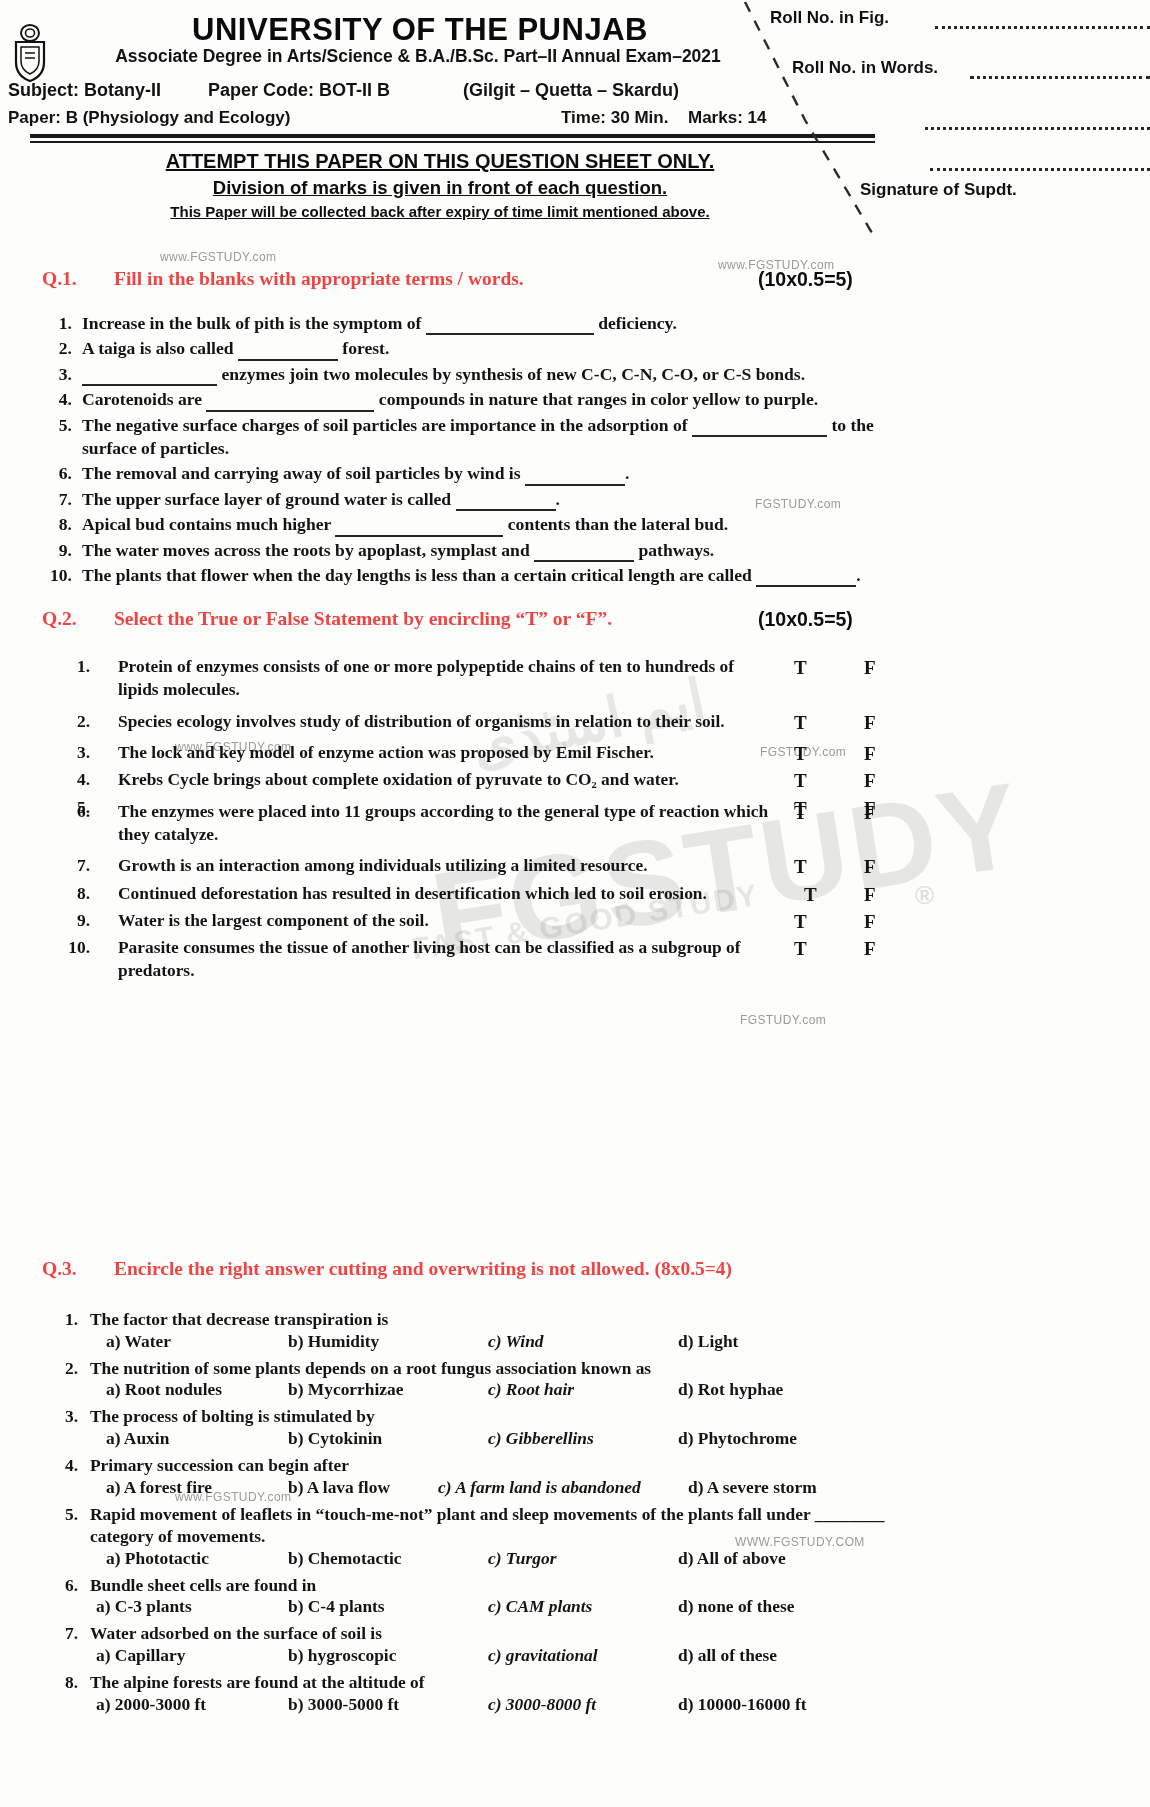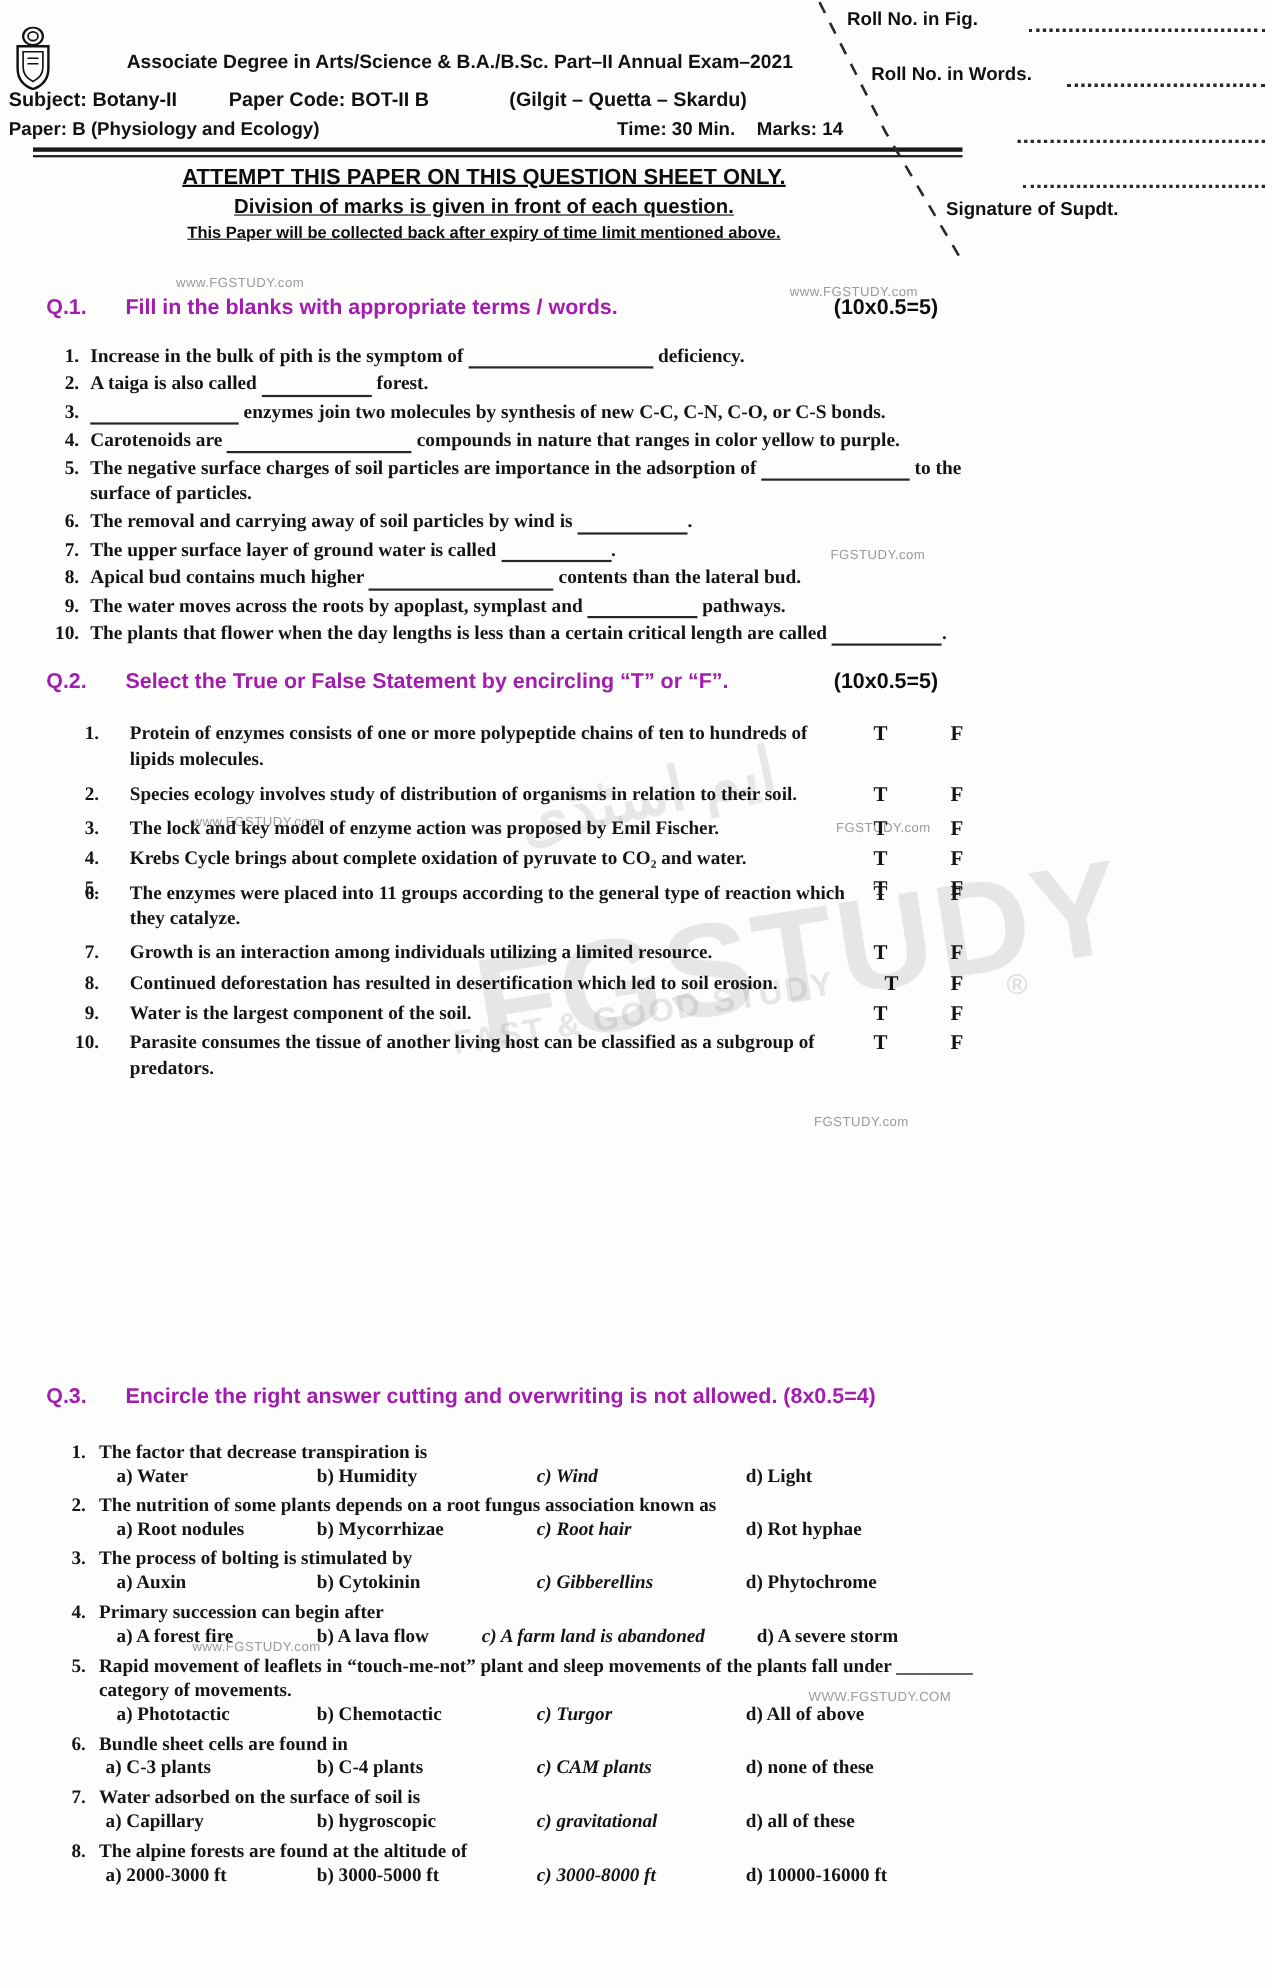--- a/index.html
+++ b/index.html
@@ -126,24 +126,24 @@
     color: #0d0d0d;
   }
   .notice div { text-decoration: underline; margin-bottom: 4px; }
   .notice .n1 { font-size: 20px; }
   .notice .n2 { font-size: 18.5px; }
   .notice .n3 { font-size: 15px; }
 
   
   .qhead {
     position: absolute;
-    font-family: Liberation Sans, sans-serif;
+    font-family: Liberation Serif, serif;
     font-weight: bold;
     font-size: 19.5px;
-    color: #a21caf;
+    color: #ef4444;
     white-space: nowrap;
   }
   .qhead .qnum { display: inline-block; width: 72px; }
   .qmarks {
     position: absolute;
     font-family: "Liberation Sans", sans-serif;
     font-weight: bold;
     font-size: 19.5px;
     color: #0d0d0d;
   }
@@ -279,20 +279,21 @@
   <div class="header-block">
 
     <svg class="crest" viewBox="0 0 40 58">
       <ellipse cx="20" cy="9" rx="9" ry="8" fill="none" stroke="#111" stroke-width="2"></ellipse>
       <ellipse cx="20" cy="9" rx="4.5" ry="4" fill="none" stroke="#111" stroke-width="1.6"></ellipse>
       <path d="M6 18 L34 18 L34 38 Q34 52 20 57 Q6 52 6 38 Z" fill="none" stroke="#111" stroke-width="2.2"></path>
       <path d="M11 23 L29 23 L29 37 Q29 46 20 50 Q11 46 11 37 Z" fill="none" stroke="#111" stroke-width="1.5"></path>
       <path d="M15 29 h10 M15 34 h10" stroke="#111" stroke-width="1.4"></path>
     </svg>
 
+    <div class="uni-title">UNIVERSITY OF THE PUNJAB</div>
     <div class="degree-line">Associate Degree in Arts/Science &amp; B.A./B.Sc. Part–II Annual Exam–2021</div>
 
     <div class="subj-row">
       <span class="s1">Subject: Botany-II</span>
       <span class="s2">Paper Code: BOT-II B</span>
       <span class="s3">(Gilgit – Quetta – Skardu)</span>
     </div>
 
     <div class="paper-row">
       <span class="p1">Paper: B (Physiology and Ecology)</span>

